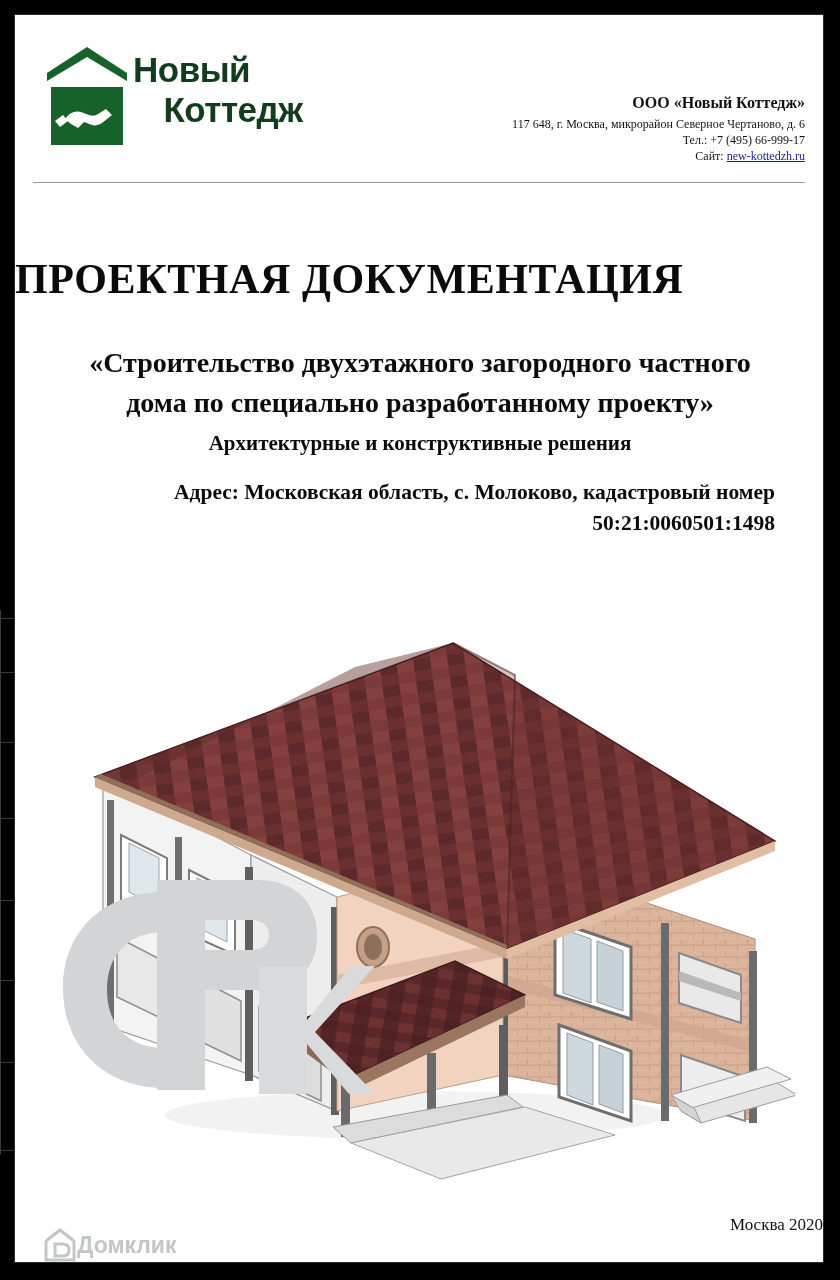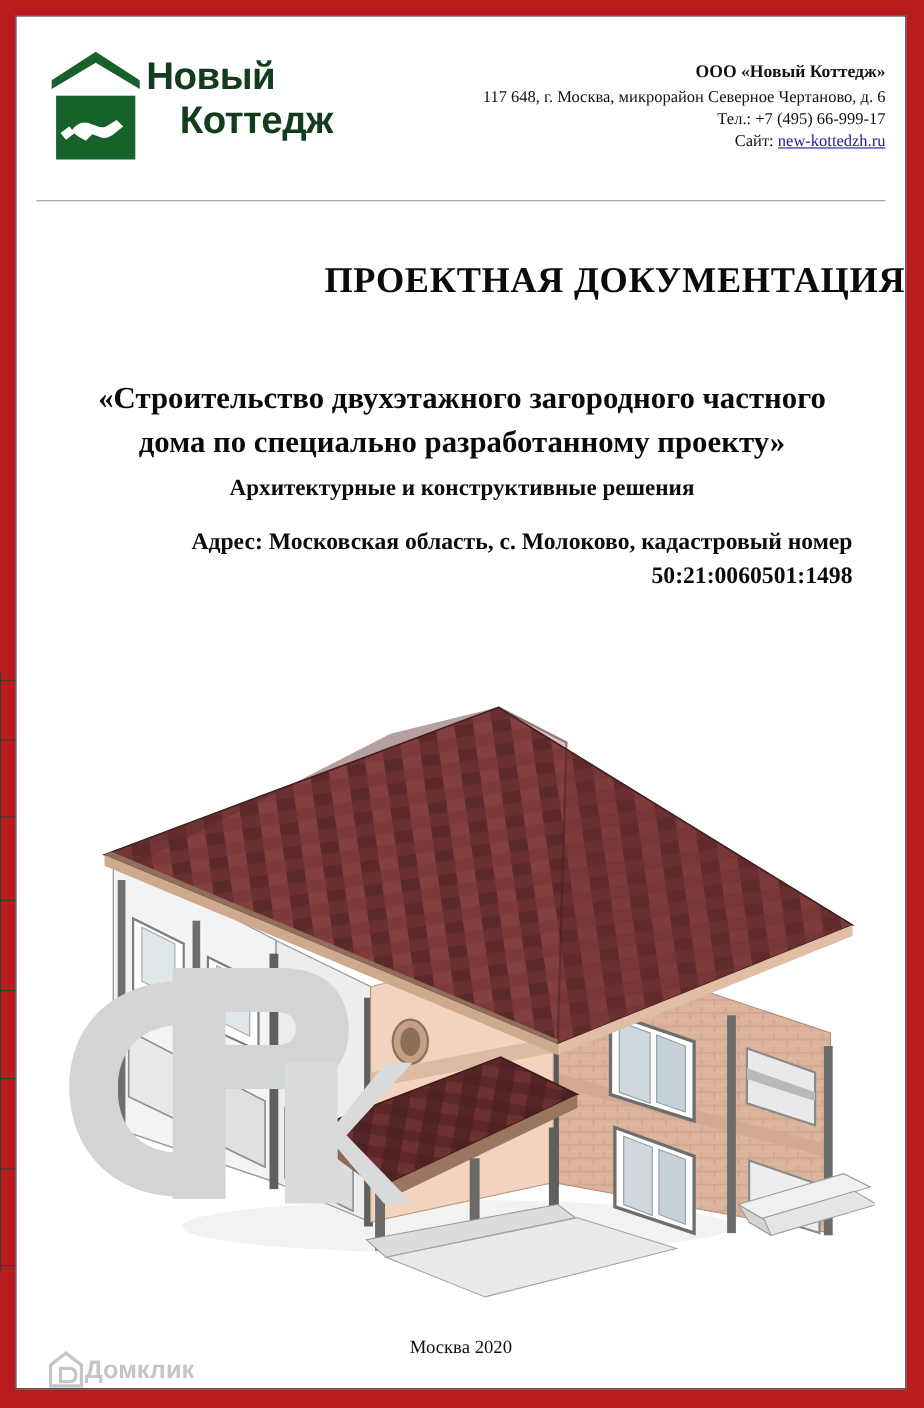--- a/index.html
+++ b/index.html
@@ -14,21 +14,21 @@
     overflow: hidden;
     font-family: "Liberation Serif", serif;
   }
 
   
   .page-shell {
     position: absolute;
     left: 0; top: 0;
     width: 840px;
     height: 1280px;
-    background: #b91c1c;
+    background: #000000;
   }
   .page-sheet {
     position: absolute;
     left: 14px;
     top: 14px;
     width: 810px;
     height: 1249px;
     background: #ffffff;
     border: 1px solid #2a2a2a;
     box-sizing: border-box;
@@ -111,40 +111,41 @@
     right: 18px;
     top: 42px;
     width: 430px;
     text-align: right;
     color: #111;
   }
   .company .cname {
     font-size: 16px;
     font-weight: bold;
     margin-bottom: 5px;
+    margin-top: 37px;
   }
   .company .cline {
-    font-size: 15px;
+    font-size: 12px;
     line-height: 1.32;
     white-space: nowrap;
   }
   .company .lbl { }
   .company a.link {
     color: #1c1c8f;
     text-decoration: underline;
   }
 
   
   .title-main {
     position: absolute;
     left: 0;
-    top: 222px;
+    top: 240px;
     width: 808px;
-    text-align: right;
-    font-size: 33px;
+    text-align: left;
+    font-size: 42px;
     font-weight: bold;
     letter-spacing: 0.6px;
     color: #0b0b0b;
   }
   .subtitle-1 {
     position: absolute;
     left: 50px;
     top: 328px;
     width: 710px;
     text-align: center;
@@ -220,21 +221,21 @@
     font-weight: bold;
     color: #c3c6c9;
   }
 
   
   .footer-city {
     position: absolute;
     left: 0;
     top: 1200px;
     width: 808px;
-    text-align: center;
+    text-align: right;
     font-size: 17px;
     color: #111;
   }
 </style>
 </head>
 <body>
 
 <div class="page-shell">
 
   <div class="edge-marks">

